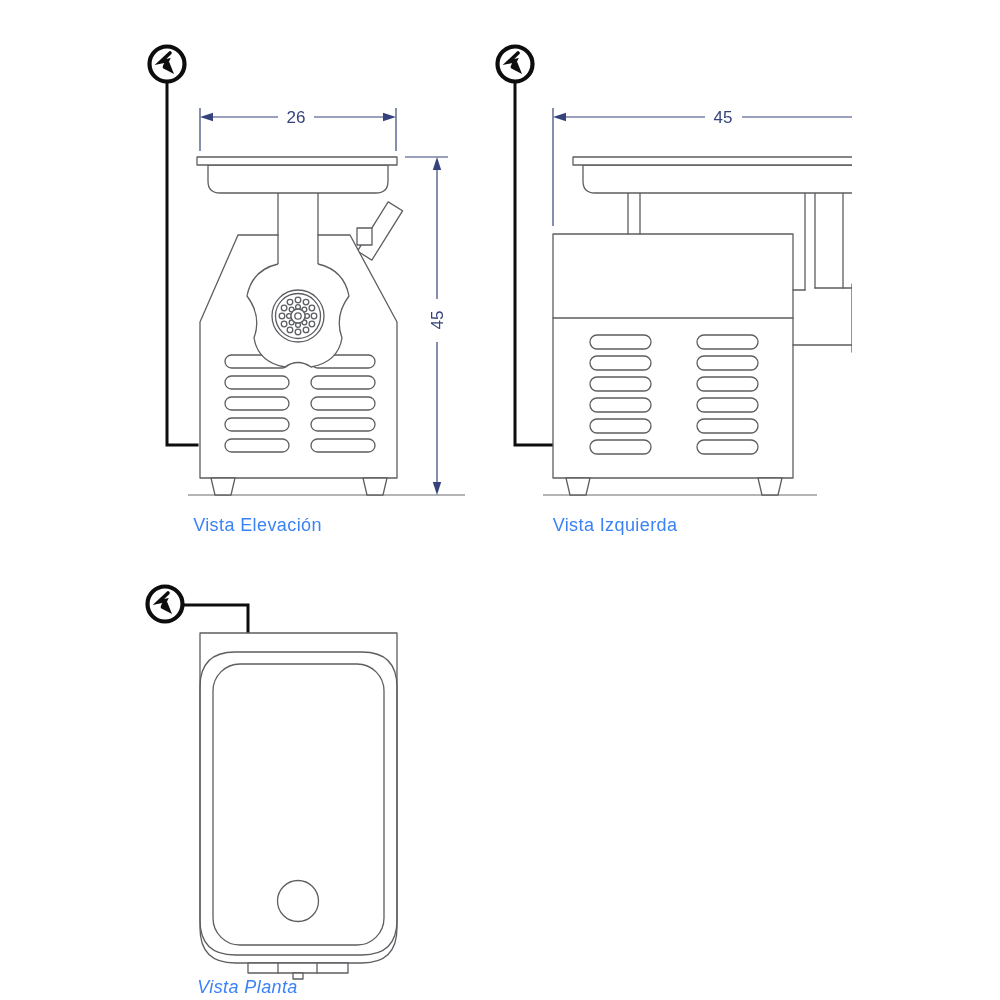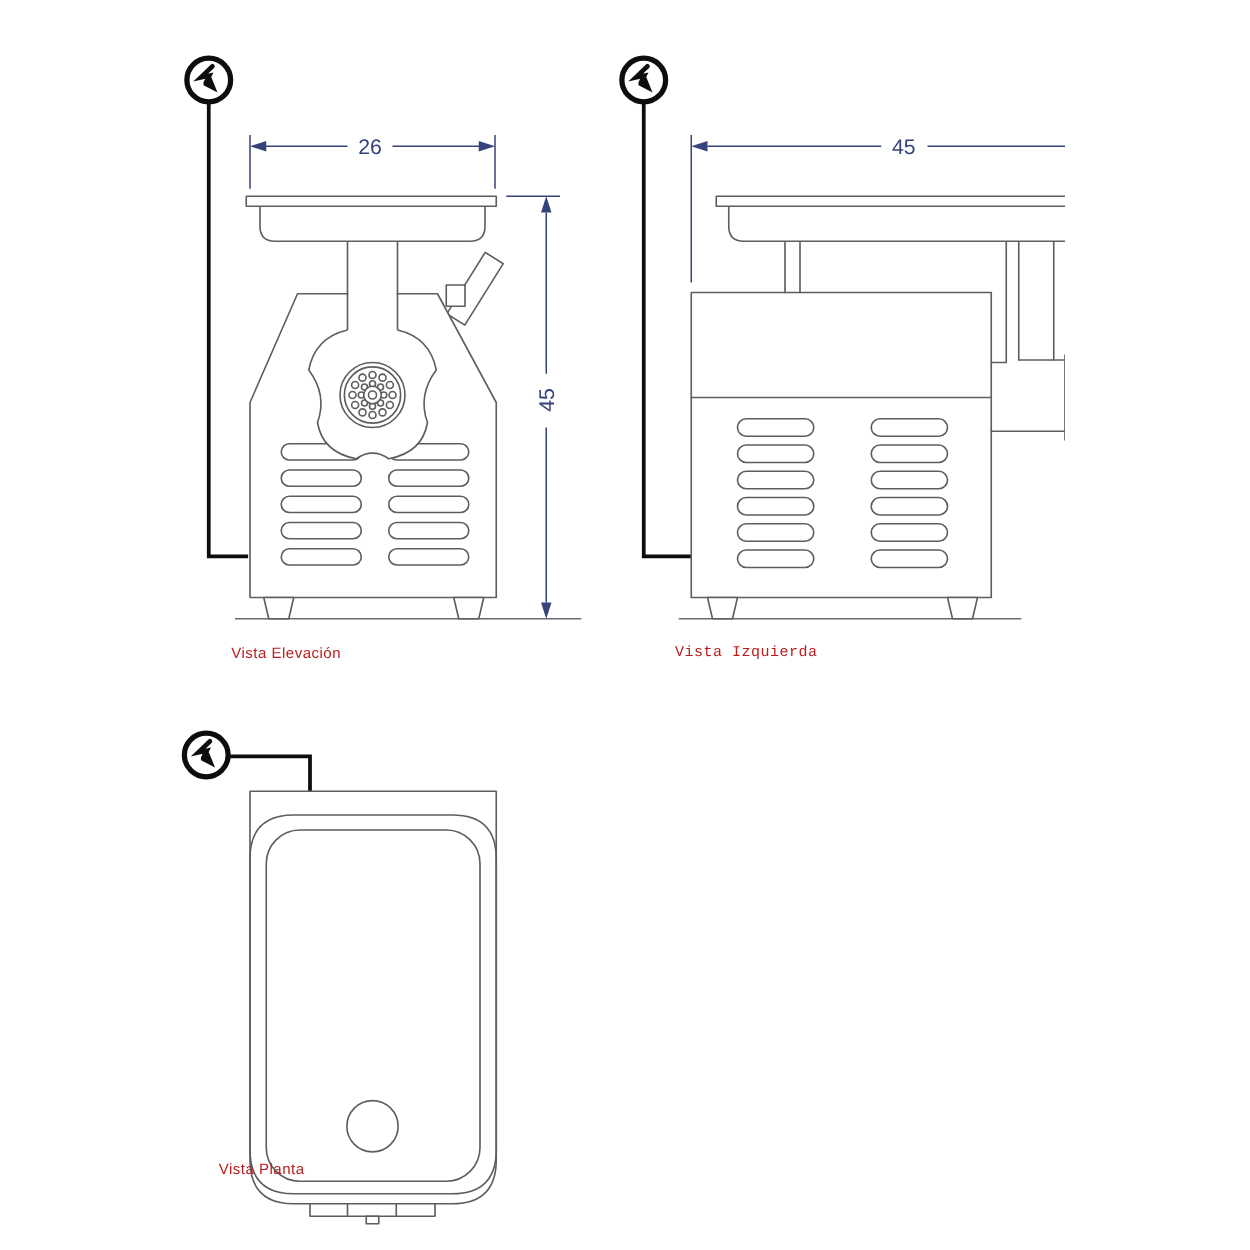--- a/index.html
+++ b/index.html
@@ -16,24 +16,24 @@
   .lnf{fill:#ffffff;stroke:#5d5e62;stroke-width:1.3;stroke-linejoin:round;}
   .erase{fill:#ffffff;stroke:none;}
   .dim{fill:none;stroke:#36437a;stroke-width:1.2;}
   .dimfill{fill:#36437a;stroke:none;}
   .dimtext{fill:#36437a;font-size:17px;font-family:"Liberation Sans",sans-serif;}
   .wire{fill:none;stroke:#0d0d0d;stroke-width:3;stroke-linecap:square;}
   .bolt{stroke:#0d0d0d;stroke-width:3.6;fill:none;stroke-linecap:round;}
   .ground{fill:none;stroke:#6a6b6e;stroke-width:1.2;}
   .view-label{
     position:absolute;
-    color:#b91c1c;
-    font-size:12px;
+    color:#3b82f6;
+    font-size:18px;
     letter-spacing:.4px;
-    text-align:left;
+    text-align:center;
     white-space:nowrap;
   }
 </style>
 </head>
 <body>
 
 <div class="sheet">
 
 <svg class="drawing" width="1000" height="1000" viewBox="0 0 1000 1000">
 
@@ -246,17 +246,17 @@
         <line class="ln" x1="278" y1="963" x2="278" y2="973"></line>
         <line class="ln" x1="317" y1="963" x2="317" y2="973"></line>
         <rect class="lnf" x="293" y="973" width="10" height="6"></rect>
       </g>
     </g>
   </g>
 </svg>
 
 <div class="view-label" style="left:185px;top:515px;width:145px;">Vista Elevación</div>
 
-<div class="view-label" style="left:540px;top:515px;width:150px;font-family:Liberation Mono, monospace;">Vista Izquierda</div>
-
-<div class="view-label" style="left:175px;top:928px;width:145px;">Vista Planta</div>
+<div class="view-label" style="left:540px;top:515px;width:150px;">Vista Izquierda</div>
+
+<div class="view-label" style="left:175px;top:977px;width:145px;font-style:italic;">Vista Planta</div>
 
 </div>
 
 </body></html>

